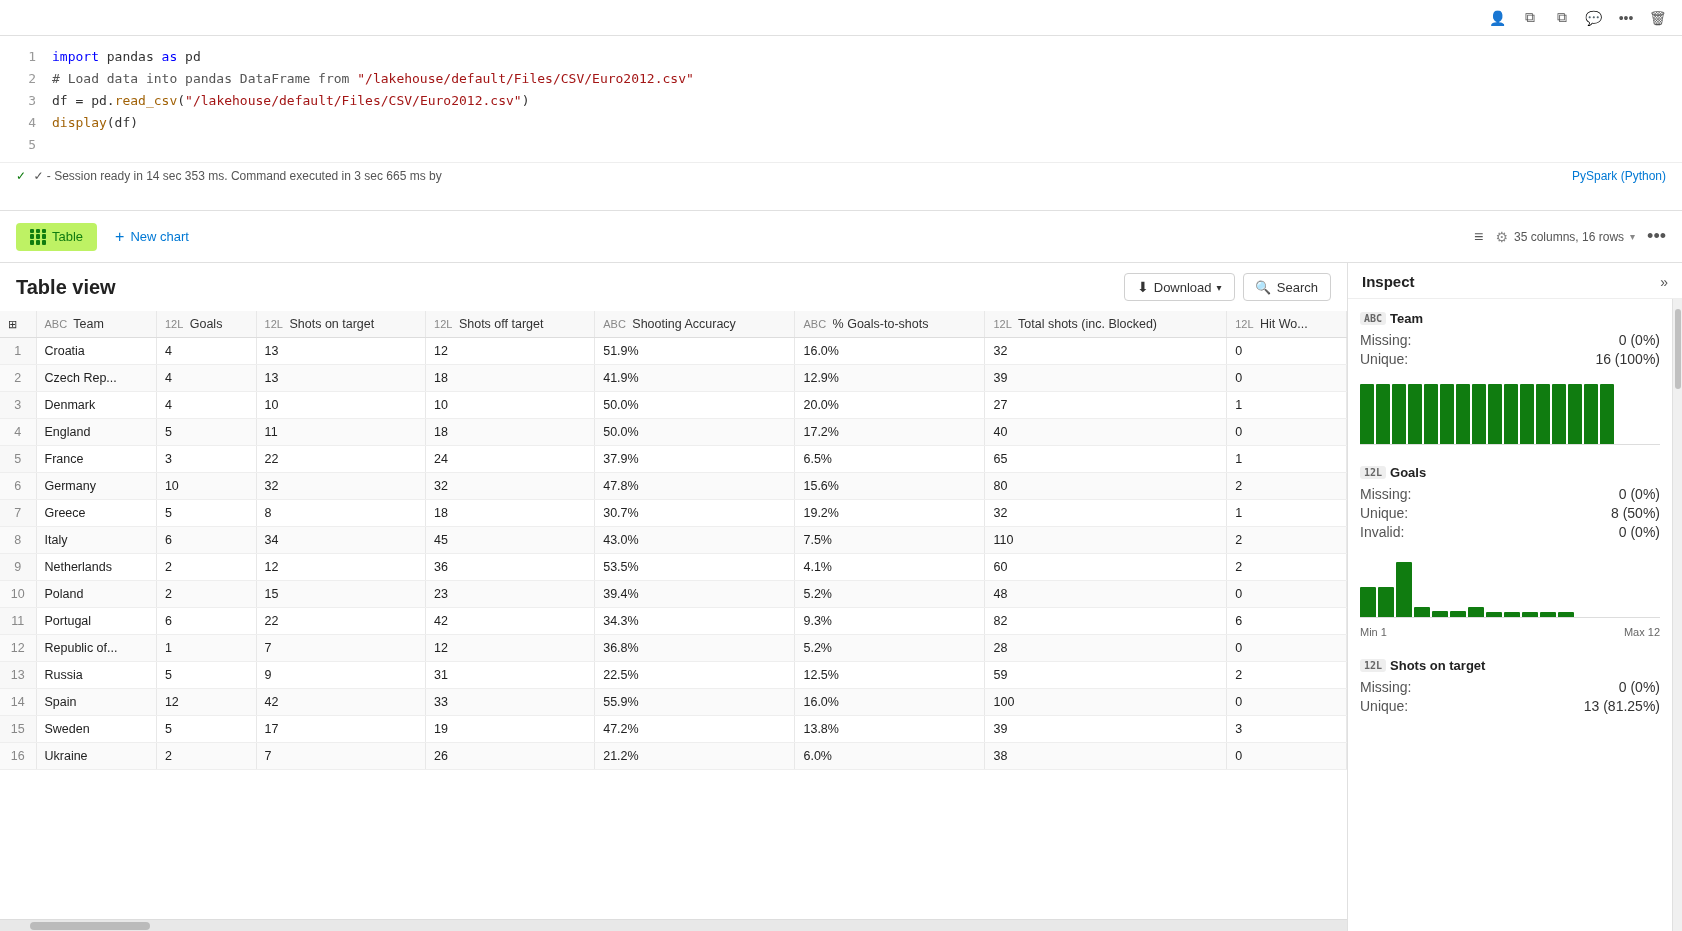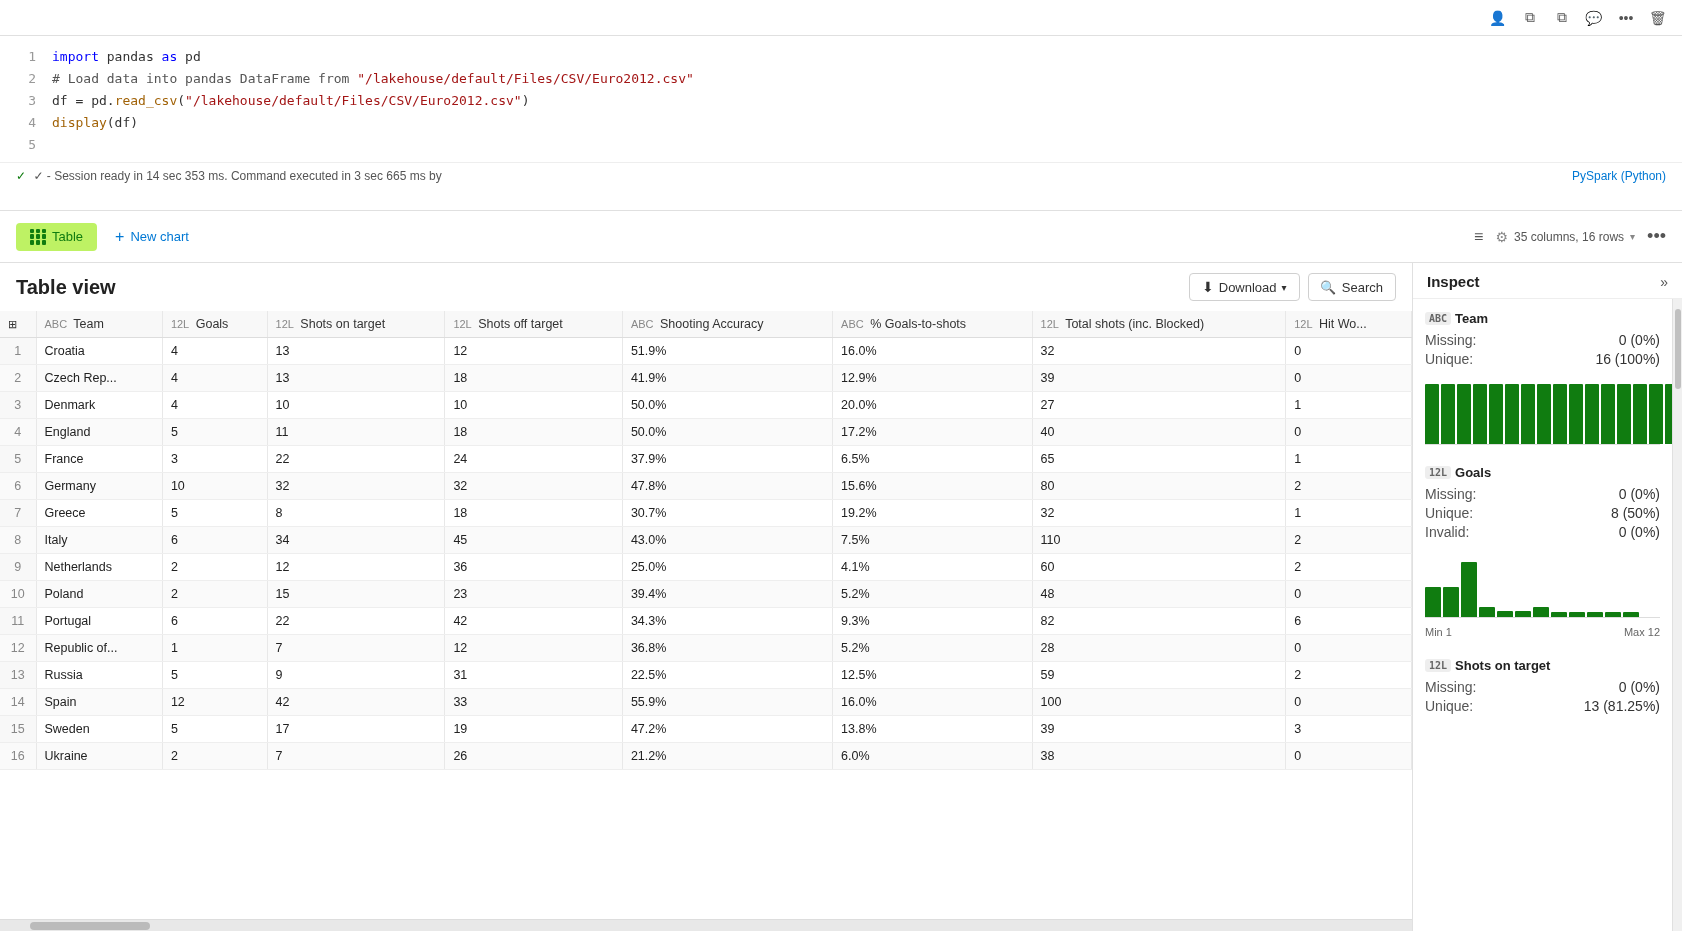--- a/index.html
+++ b/index.html
@@ -51,21 +51,21 @@
     .data-table th { background: #f8f8f8; border-bottom: 1px solid #ddd; border-right: 1px solid #e8e8e8; padding: 6px 8px; white-space: nowrap; font-weight: 500; text-align: left; color: #333; position: sticky; top: 0; z-index: 2; }
     .data-table th .col-type { color: #888; font-size: 11px; margin-right: 3px; }
     .data-table td { border-bottom: 1px solid #eee; border-right: 1px solid #e8e8e8; padding: 6px 8px; white-space: nowrap; }
     .data-table tr:nth-child(even) td { background: #fafafa; }
     .row-num-col { width: 36px; text-align: center; color: #888; background: #f8f8f8; border-right: 1px solid #ddd; }
     .row-num-header { background: #f8f8f8; }
     .scrollbar-bottom { height: 12px; background: #e8e8e8; margin: 0; border-top: 1px solid #ddd; display: flex; align-items: center; }
     .scrollbar-thumb { width: 120px; height: 8px; background: #bbb; border-radius: 4px; margin-left: 30px; }
 
     
-    .inspect-panel { width: 270px; background: #fff; border-left: 1px solid #e0e0e0; display: flex; flex-direction: column; overflow: hidden; }
+    .inspect-panel { width: 335px; background: #fff; border-left: 1px solid #e0e0e0; display: flex; flex-direction: column; overflow: hidden; }
     .inspect-header { display: flex; align-items: center; justify-content: space-between; padding: 10px 14px 8px; border-bottom: 1px solid #eee; }
     .inspect-title { font-size: 15px; font-weight: 600; }
     .expand-btn { cursor: pointer; color: #555; font-size: 14px; }
     .inspect-body { overflow-y: auto; flex: 1; padding: 12px; }
     .inspect-section { margin-bottom: 20px; }
     .inspect-section-title { font-size: 13px; font-weight: 600; margin-bottom: 6px; display: flex; align-items: center; gap: 4px; }
     .type-badge { font-size: 10px; color: #666; background: #eee; padding: 1px 4px; border-radius: 3px; font-family: monospace; }
     .stat-row { display: flex; justify-content: space-between; font-size: 14px; margin-bottom: 3px; }
     .stat-label { color: #555; }
     .stat-value { color: #333; font-weight: 500; }
@@ -267,21 +267,21 @@
               <td>7.5%</td>
               <td>110</td>
               <td>2</td>
             </tr>
             <tr>
               <td class="row-num-col">9</td>
               <td>Netherlands</td>
               <td>2</td>
               <td>12</td>
               <td>36</td>
-              <td>25.0%</td>
+              <td>53.5%</td>
               <td>4.1%</td>
               <td>60</td>
               <td>2</td>
             </tr>
             <tr>
               <td class="row-num-col">10</td>
               <td>Poland</td>
               <td>2</td>
               <td>15</td>
               <td>23</td>

